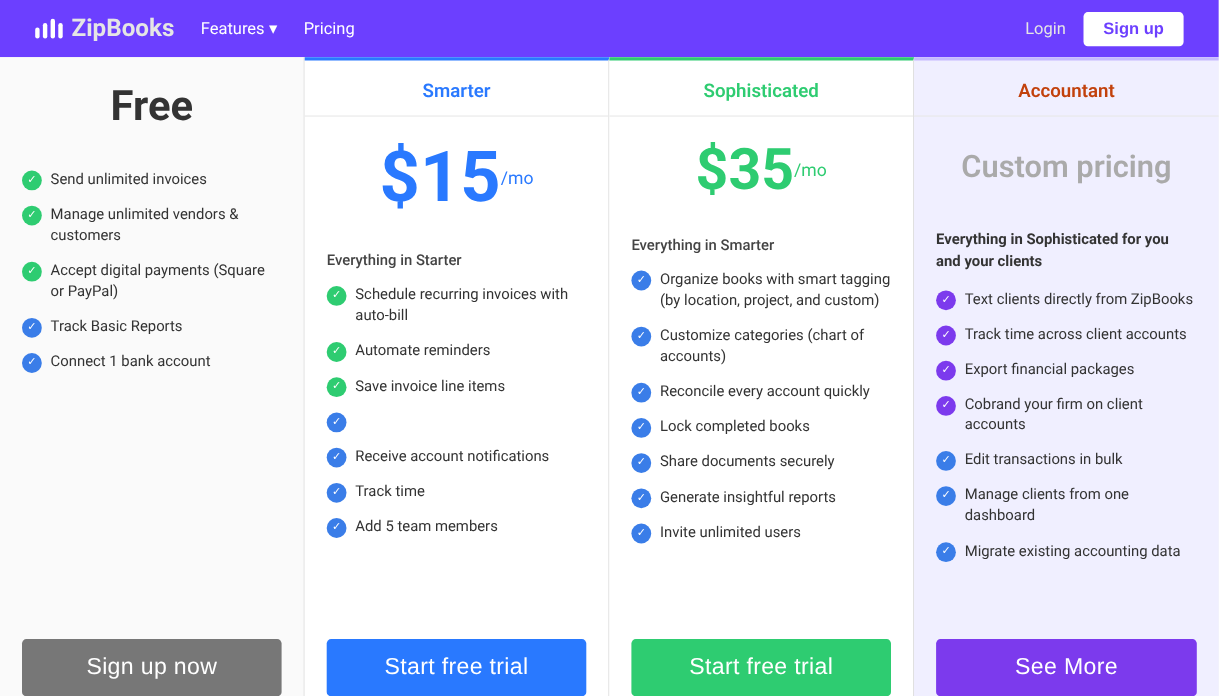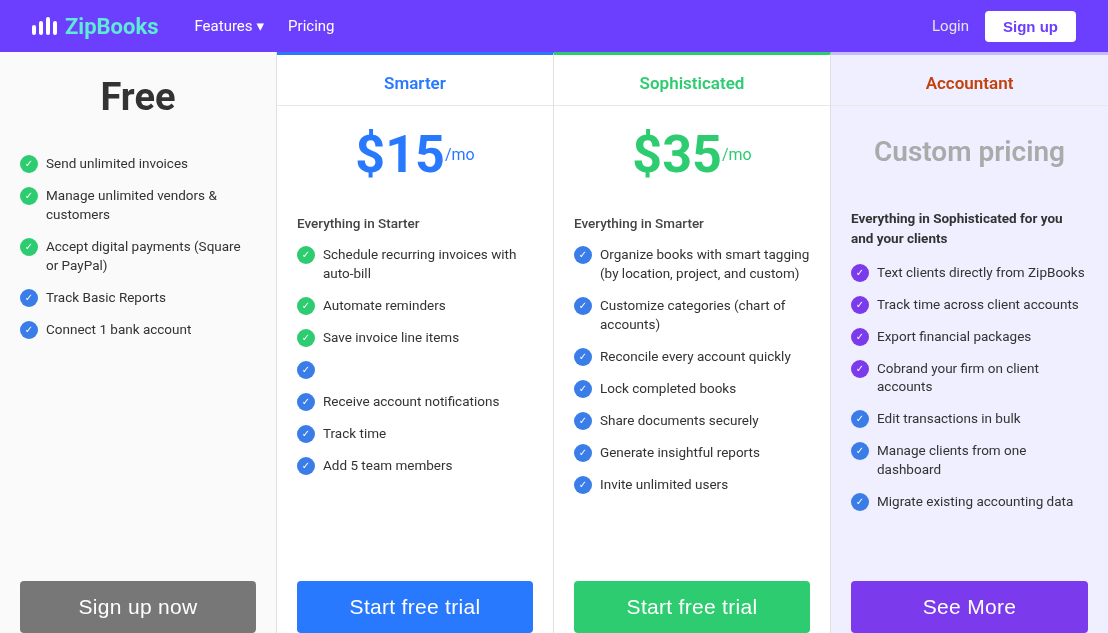--- a/index.html
+++ b/index.html
@@ -9,24 +9,24 @@
     nav {
       background: #6c3fff;
       display: flex;
       align-items: center;
       padding: 0 32px;
       height: 52px;
     }
     .nav-logo {
       display: flex;
       align-items: center;
-      color: #5eead4;
+      color: #e5e5e5;
       font-size: 22px;
       font-weight: 700;
-      margin-right: 36px;
+      margin-right: 24px;
     }
     .nav-logo-bars {
       display: flex;
       align-items: flex-end;
       gap: 3px;
       margin-right: 8px;
     }
     .nav-logo-bars span {
       background: white;
       width: 4px;
@@ -151,21 +151,21 @@
     .cta-green { background: #2ecc71; color: white; }
     .cta-purple { background: #7c3aed; color: white; }
 
     
     .col-starter .plan-header { color: #555; }
     .price-free { font-size: 38px; font-weight: 700; color: #333; }
 
     
     .col-smarter { background: white; border-top: 3px solid #2979ff; }
     .col-smarter .plan-header { color: #2979ff; }
-    .price-smarter .amount { font-size: 52px; font-weight: 700; color: #2979ff; text-align: right; }
+    .price-smarter .amount { font-size: 64px; font-weight: 700; color: #2979ff; text-align: right; }
     .price-smarter .mo { font-size: 16px; color: #2979ff; }
     .features-intro { font-size: 13.5px; color: #444; margin-bottom: 14px; font-weight: 500; }
 
     
     .col-sophisticated { background: white; border-top: 3px solid #2ecc71; }
     .col-sophisticated .plan-header { color: #2ecc71; }
     .price-sophisticated .amount { font-size: 52px; font-weight: 700; color: #2ecc71; }
     .price-sophisticated .mo { font-size: 16px; color: #2ecc71; }
 
     

